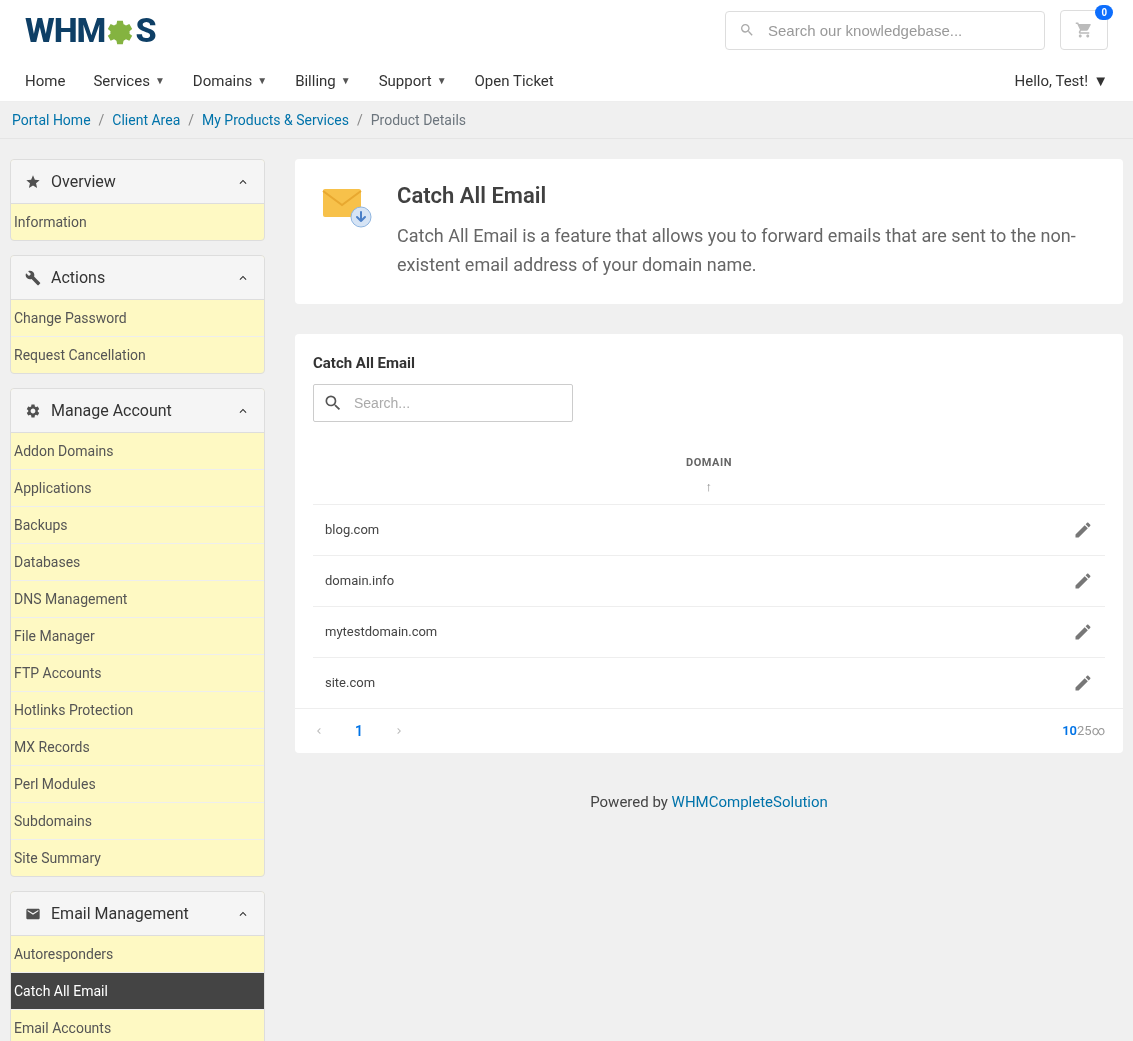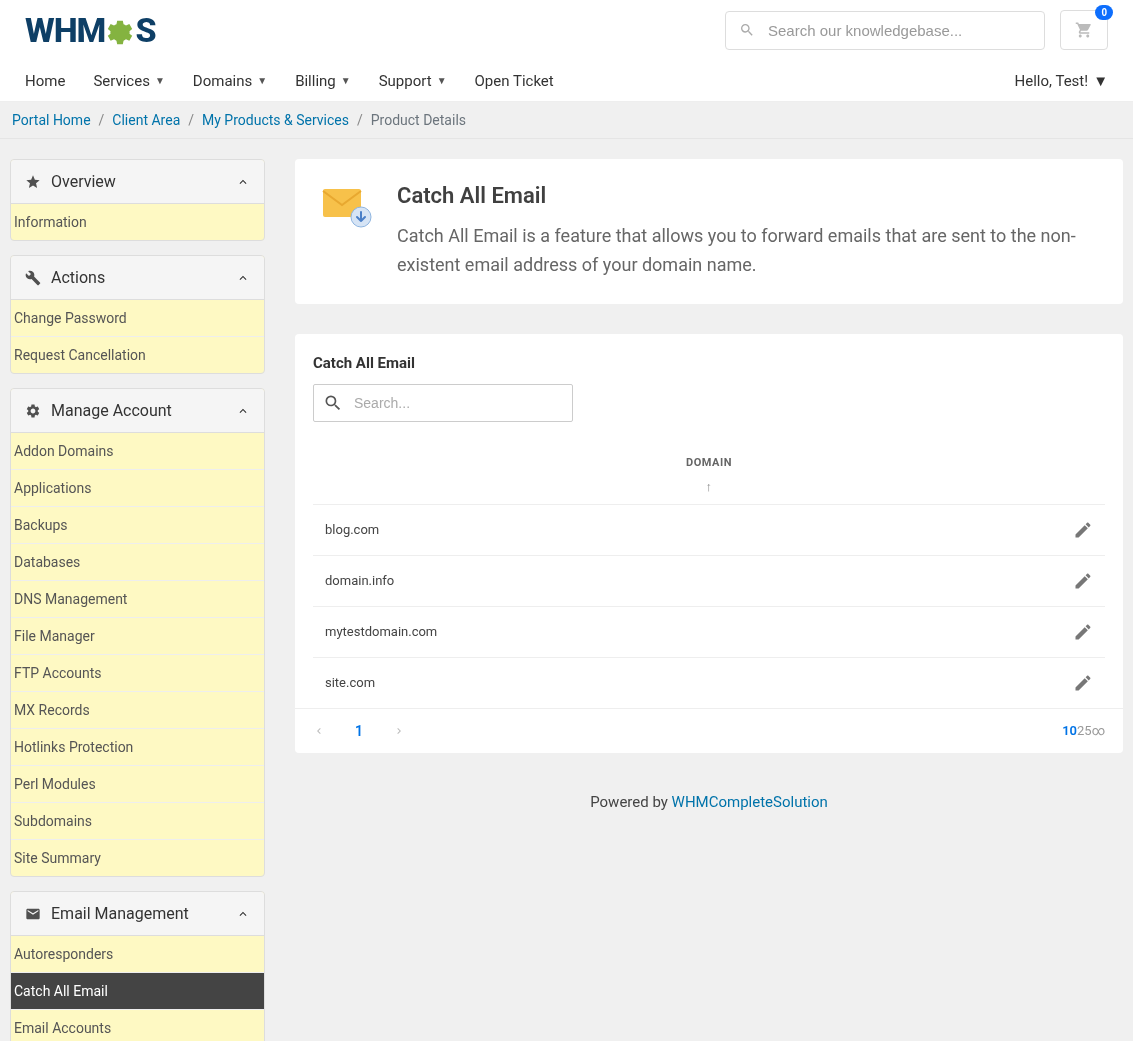--- a/index.html
+++ b/index.html
@@ -207,22 +207,22 @@
           </span>
         </div>
         <ul class="panel-list">
           <li>Addon Domains</li>
           <li>Applications</li>
           <li>Backups</li>
           <li>Databases</li>
           <li>DNS Management</li>
           <li>File Manager</li>
           <li>FTP Accounts</li>
+          <li>Hotlinks Protection</li>
           <li>MX Records</li>
-          <li>Hotlinks Protection</li>
           <li>Perl Modules</li>
           <li>Subdomains</li>
           <li>Site Summary</li>
         </ul>
       </div>
       <div class="panel">
         <div class="panel-header">
           <div class="title-wrap">
             <span>
               <svg width="16" height="16" viewBox="0 0 24 24" fill="currentColor">

